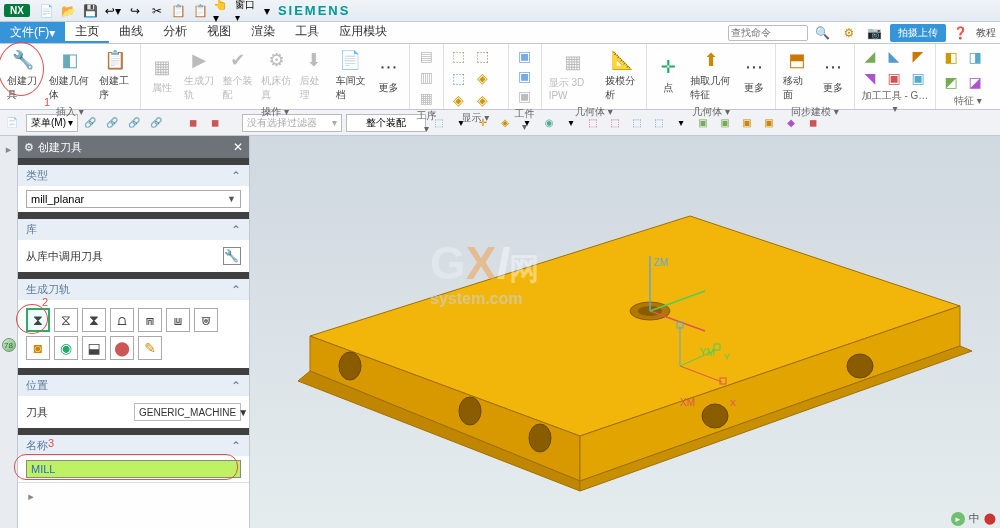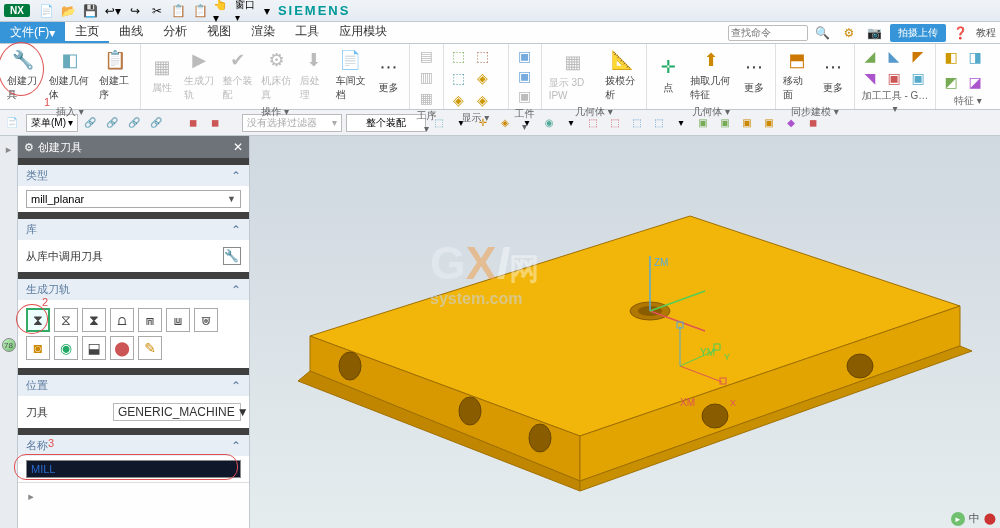--- a/index.html
+++ b/index.html
@@ -46,21 +46,21 @@
     .section-hdr { background: #e8eef5; color: #5a7a9f; padding: 3px 8px; display: flex; align-items: center; font-size: 11px; border-top: 7px solid #404040; }
     .section-hdr .caret { margin-left: auto; color: #5a7a9f; font-size: 12px; }
     .section-body { padding: 4px 8px; background: #fff; }
     .row { display: flex; align-items: center; justify-content: space-between; padding: 3px 0; font-size: 11px; color: #333; }
     .dd-full { width: 100%; border: 1px solid #aaa; padding: 2px 4px; font-size: 11px; display: flex; align-items: center; background: #fff; }
     .dd-full .arr { margin-left: auto; font-size: 9px; color: #555; }
     .lib-ic { width: 18px; height: 18px; border: 1px solid #888; display: flex; align-items: center; justify-content: center; font-size: 12px; }
     .subtype-grid { display: flex; flex-wrap: wrap; gap: 4px; padding: 4px 0; }
     .subtype-btn { width: 24px; height: 24px; border: 1px solid #aaa; background: #fff; display: flex; align-items: center; justify-content: center; font-size: 14px; color: #444; }
     .subtype-btn.sel { border: 2px solid #3a6; background: #eff; }
-    .name-input { width: 100%; border: 1px solid #888; padding: 2px 4px; font-size: 11px; color: #2a6acc; background: #0f172a; }
+    .name-input { width: 100%; border: 1px solid #888; padding: 2px 4px; font-size: 11px; color: #2a6acc; background: #bef264; }
     .btn-row { display: flex; justify-content: flex-end; gap: 6px; padding: 6px; background: #eef0f3; }
     .pbtn { border: 1px solid #999; background: linear-gradient(180deg,#fff,#e8e8e8); padding: 3px 14px; font-size: 11px; color: #333; }
     .anno-red { position: absolute; border: 1px solid #e05050; border-radius: 50%; pointer-events: none; }
     .anno-num { position: absolute; color: #e05050; font-size: 11px; pointer-events: none; }
     
     .viewport { flex: 1; position: relative; background: linear-gradient(180deg,#d0d8e0 0%,#e4ecee 100%); overflow: hidden; }
     .viewport svg { position: absolute; top: 0; left: 0; }
     .watermark { position: absolute; top: 100px; left: 180px; font-size: 46px; font-weight: bold; color: rgba(255,255,255,0.4); pointer-events: none; }
     .watermark .sub { font-size: 16px; color: rgba(200,210,220,0.6); }
     
@@ -392,21 +392,21 @@
       <div class="anno-red" style="top:4px;left:-2px;width:32px;height:30px;"></div>
     </div>
 
     <div class="section-hdr">
         <span>位置</span>
         <span class="caret">⌃</span>
       </div>
     <div class="section-body">
       <div class="row">
         <span>刀具</span>
-        <span class="opt-dd" style="width:128px;font-size:12px;">
+        <span class="opt-dd" style="width:107px;font-size:10px;">
             <span>GENERIC_MACHINE</span>
             <span style="margin-left:auto;">▼</span>
           </span>
       </div>
     </div>
 
     <div class="section-hdr" style="position:relative;">
       <span>名称</span>
       <span class="anno-num" style="top:2px;left:30px;">3</span>
       <span class="caret">⌃</span>

